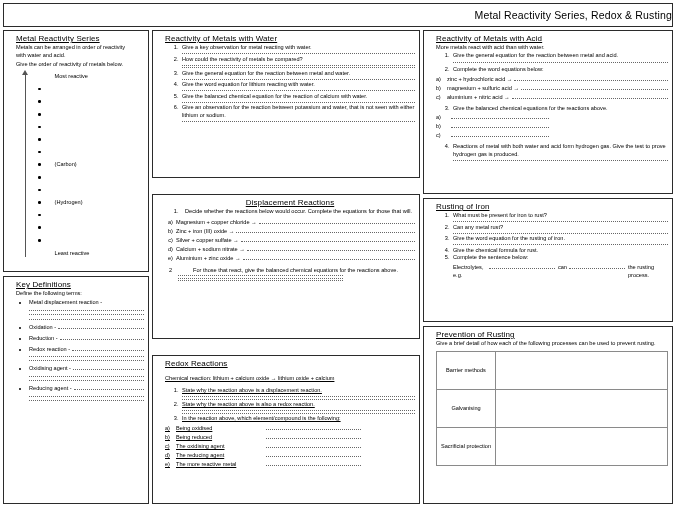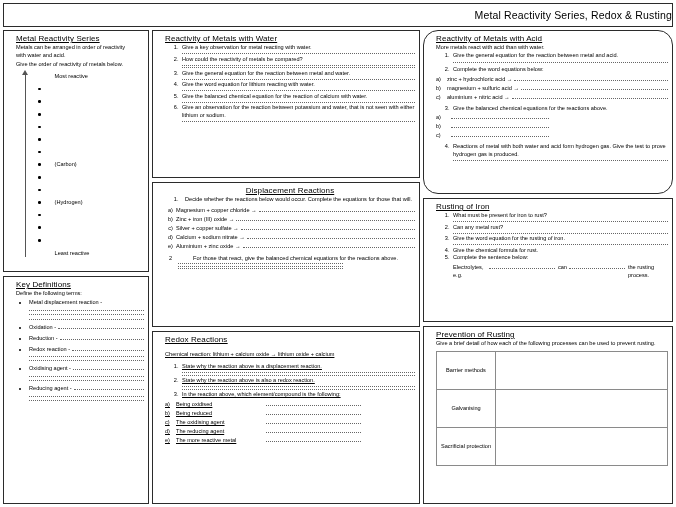--- a/index.html
+++ b/index.html
@@ -34,21 +34,21 @@
   .title-bar .title-text {
     font-size: 10.5px;
     letter-spacing: 0.15px;
   }
   .columns {
     display: flex;
     gap: 3px;
     height: 474px;
   }
   .col-left  { width: 146px; display: flex; flex-direction: column; gap: 4px; }
-  .col-mid   { width: 268px; display: flex; flex-direction: column; gap: 4px; }
+  .col-mid   { width: 268px; display: flex; flex-direction: column; gap: 16px; }
   .col-right { width: 250px; display: flex; flex-direction: column; gap: 4px; flex: 1; }
 
   .panel {
     border: 1px solid #2b2b2b;
     box-sizing: border-box;
     padding: 3px 4px 2px 12px;
     overflow: hidden;
     position: relative;
   }
   .sec-head {
@@ -180,21 +180,21 @@
   .full-dots {
     border-bottom: 1px dotted #666;
     height: 0;
     margin: 3.4px 0 0 0;
   }
 
   
   .water-panel { flex: 0 0 148px; }
   .disp-panel  { flex: 0 0 145px; text-align: center; }
   .redox-panel { flex: 1 1 auto; text-decoration: underline; }
-  .acid-panel  { flex: 0 0 164px; border-radius: 15px; }
+  .acid-panel  { flex: 0 0 164px; }
   .rust-panel  { flex: 0 0 124px; }
   .prev-panel  { flex: 1 1 auto; }
 
   .redox-eq {
     font-size: 5.6px;
     line-height: 8px;
     margin: 6px 0 5px 0;
   }
 
   

